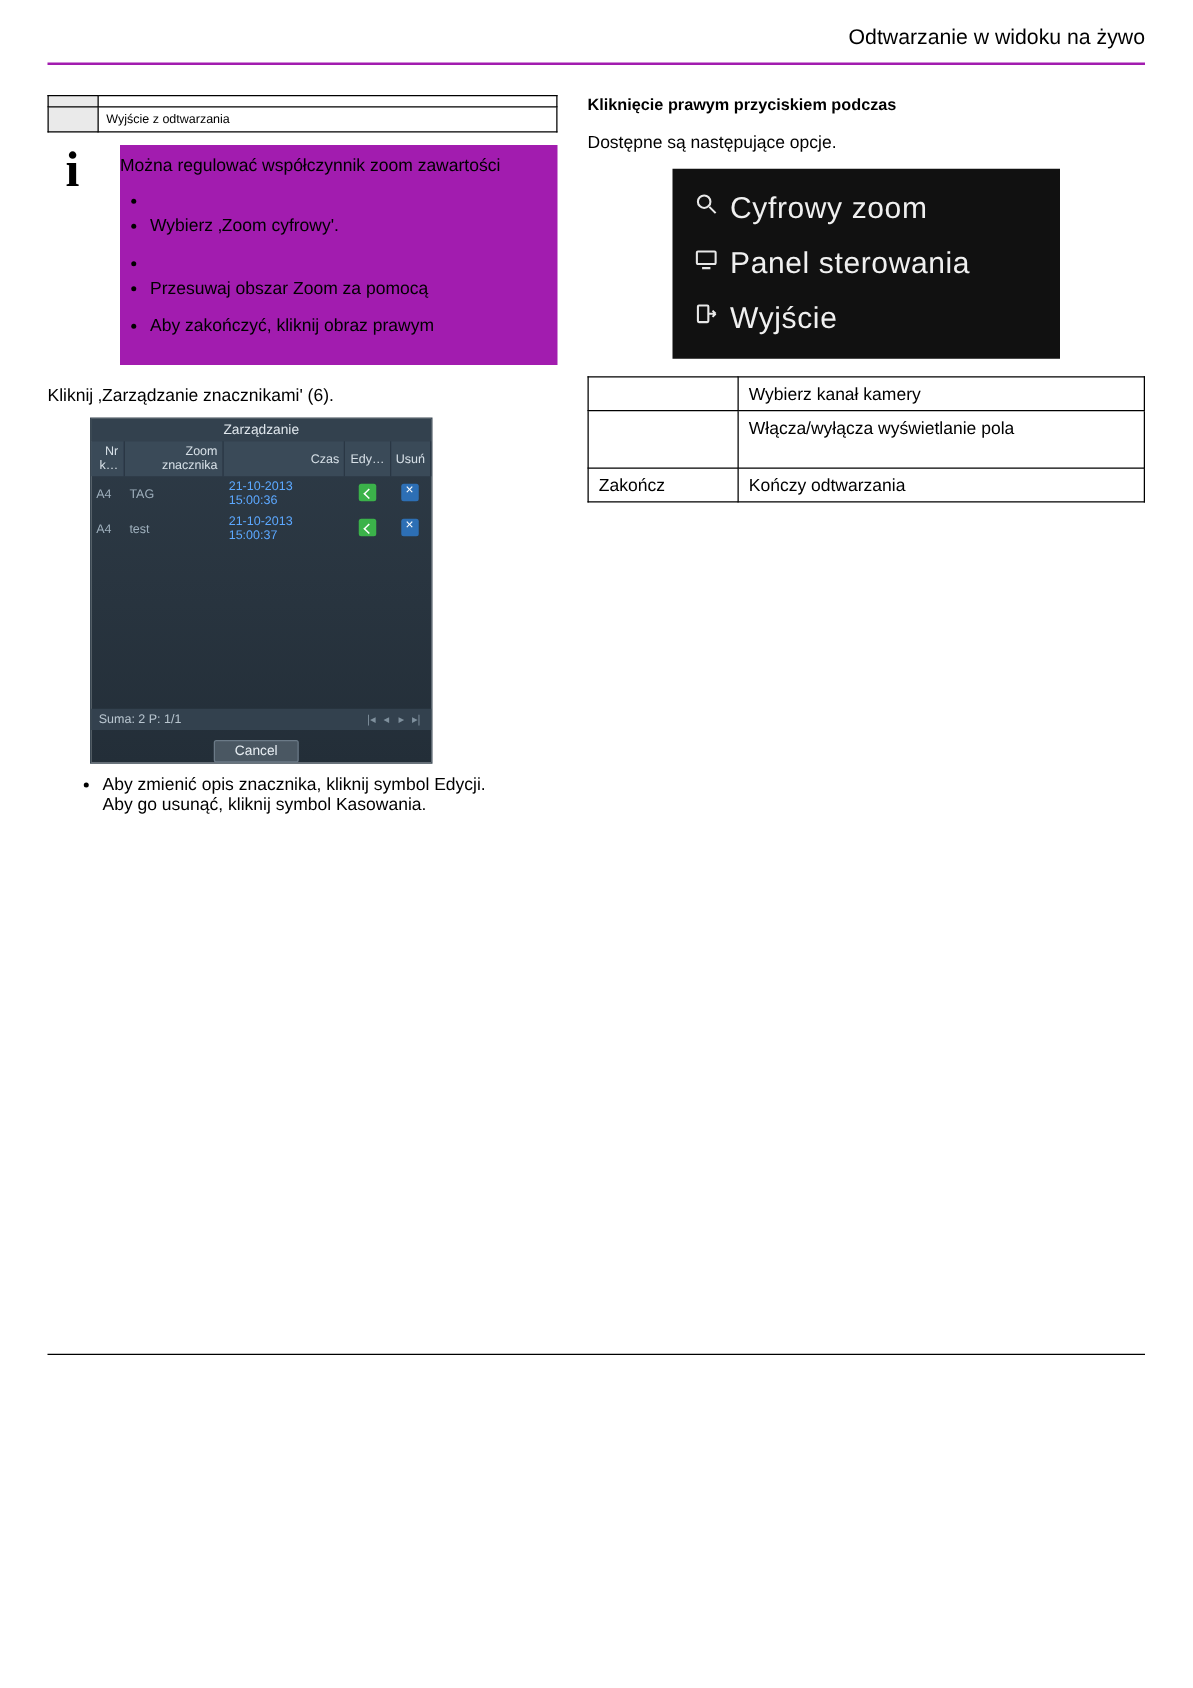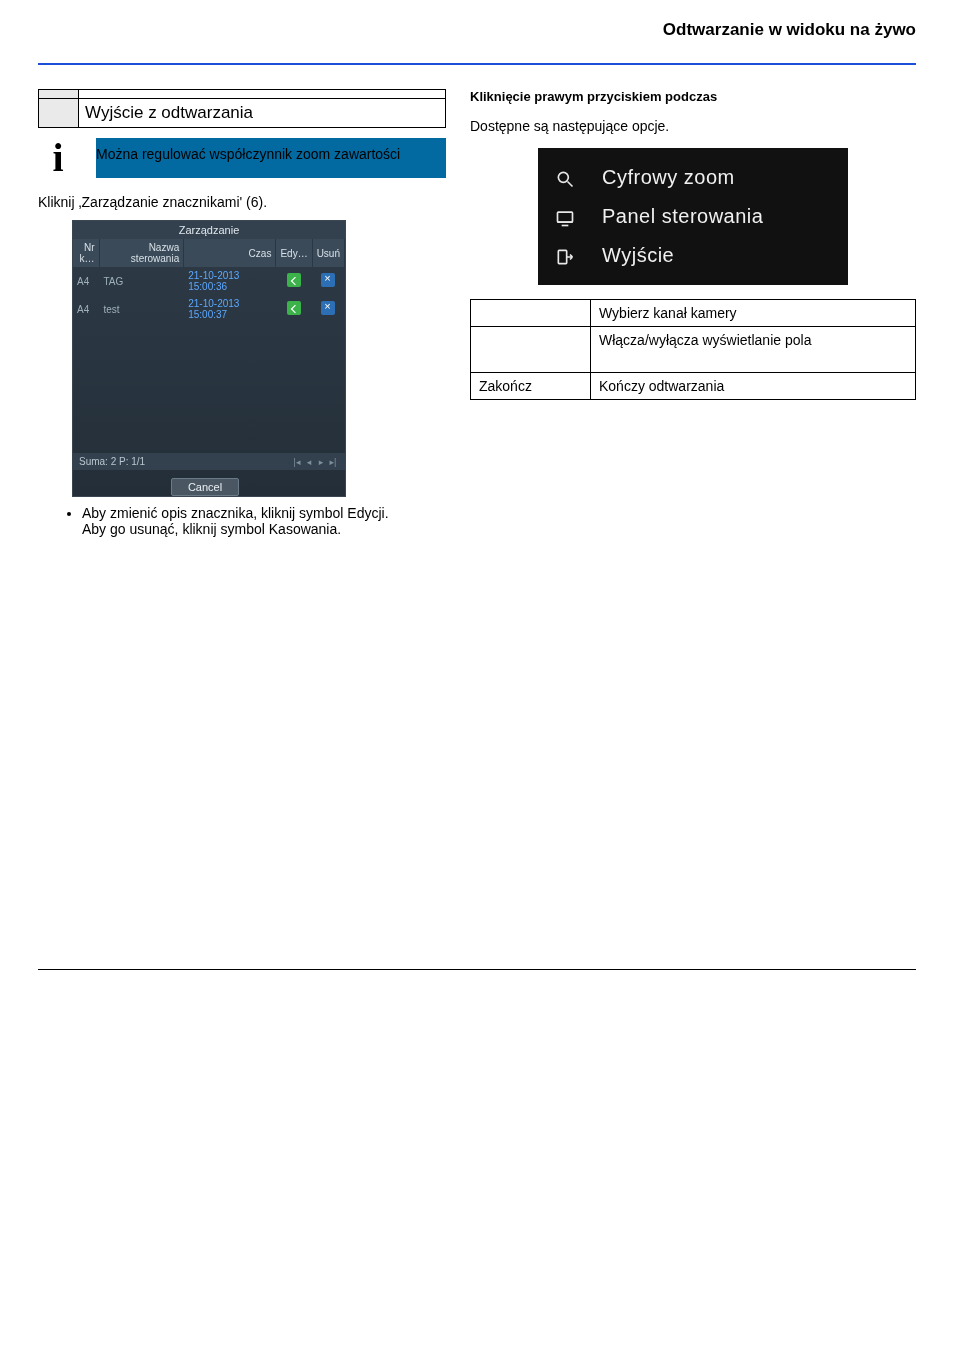--- a/index.html
+++ b/index.html
@@ -10,81 +10,81 @@
     font-family: Arial, Helvetica, sans-serif;
     font-size: 14px;
     color: #000;
     width: 954px;
   }
   .page {
     padding: 20px 38px 30px 38px;
   }
   .header-title {
     text-align: right;
-    font-weight: bold;
+    font-weight: normal;
     font-size: 17px;
-    padding-bottom: 23px;
-    border-bottom: 2px solid #1d4ed8;
+    padding-bottom: 10px;
+    border-bottom: 2px solid #a21caf;
     margin-bottom: 24px;
   }
   .cols {
     display: flex;
     gap: 24px;
     align-items: flex-start;
   }
   .left  { flex: 0 0 408px; }
   .right { flex: 1; }
 
   
   table.box {
     border-collapse: collapse;
     width: 100%;
   }
   table.box td {
     border: 1px solid #000;
     padding: 4px 6px;
-    font-size: 17px;
+    font-size: 10px;
   }
   table.box td.iconcell { width: 40px; background:#eaeaea; }
 
   
   .info-row {
     display: flex;
     gap: 18px;
     align-items: flex-start;
     margin-top: 10px;
   }
   .info-i {
     width: 40px;
     font-family: "Times New Roman", serif;
     font-size: 40px;
     font-weight: bold;
     text-align: center;
     line-height: 1;
   }
-  .info-body { flex:1; background:#0369a1; padding:4px 6px 10px 0; }
+  .info-body { flex:1; background:#a21caf; padding:4px 6px 10px 0; }
   .info-body .txt { padding:4px 0 6px 0; }
   .info-body ul { margin:6px 0 0 0; padding-left: 24px; }
   .info-body ul li { margin-bottom: 14px; }
   .info-body ul li.tight { margin-bottom: 4px; }
 
   
   .ctxmenu {
     background:#111;
     color:#f0f0f0;
     width: 310px;
     margin: 12px auto 14px auto;
     padding: 10px 14px;
   }
   .ctxmenu .row {
     display:flex;
-    align-items:flex-end;
-    gap:26px;
+    align-items:flex-start;
+    gap:8px;
     padding:8px 2px;
-    font-size:20px;
+    font-size:24px;
     letter-spacing: 0.5px;
   }
   .ctxmenu svg { flex:0 0 22px; }
 
   
   table.desc { border-collapse: collapse; width: 100%; }
   table.desc td { border:1px solid #000; padding:5px 8px; font-size:14px; vertical-align: top; }
   table.desc td:first-child { width: 120px; }
 
   
@@ -166,32 +166,39 @@
           <td class="iconcell"></td>
           <td>Wyjście z odtwarzania</td>
         </tr>
       </tbody>
         </table>
 
       <div class="info-row">
         <div class="info-i">i</div>
         <div class="info-body">
           <div class="txt">Można regulować współczynnik zoom zawartości</div>
+          <ul>
+            <li class="tight"></li>
+            <li>Wybierz ‚Zoom cyfrowy'.</li>
+            <li class="tight"></li>
+            <li>Przesuwaj obszar Zoom za pomocą</li>
+            <li>Aby zakończyć, kliknij obraz prawym</li>
+          </ul>
         </div>
       </div>
 
       <p class="para">Kliknij ‚Zarządzanie znacznikami' (6).</p>
 
       <div class="dlg">
         <div class="title">Zarządzanie</div>
         <table>
           <tbody>
               <tr>
             <th>Nr k…</th>
-            <th>Nazwa sterowania</th>
+            <th>Zoom znacznika</th>
             <th>Czas</th>
             <th>Edy…</th>
             <th>Usuń</th>
           </tr>
           <tr>
             <td class="ch">A4</td>
             <td class="name">TAG</td>
             <td class="time">21-10-2013 15:00:36</td>
             <td class="ic"><span class="editicon"></span></td>
             <td class="ic"><span class="delicon"></span></td>

